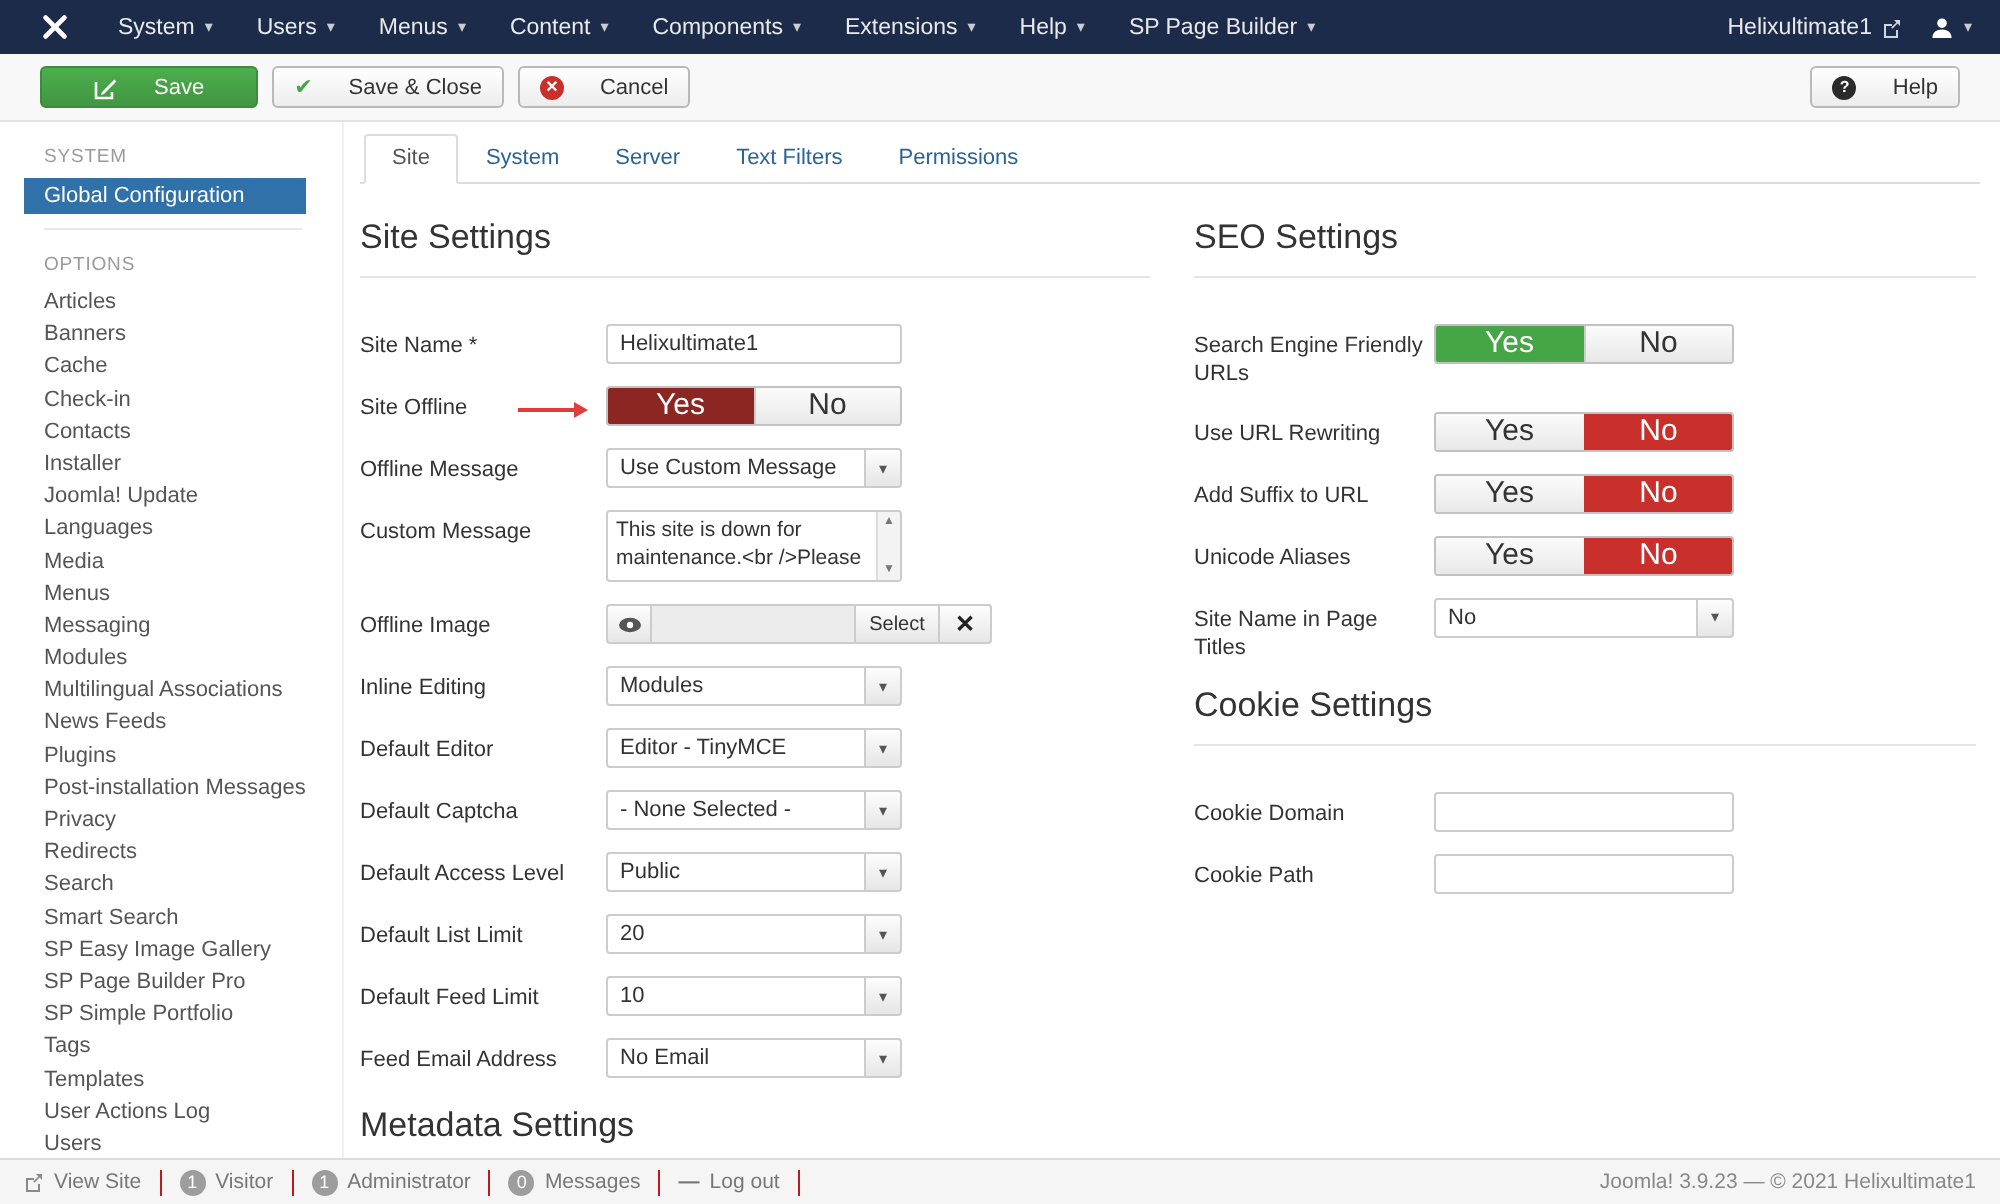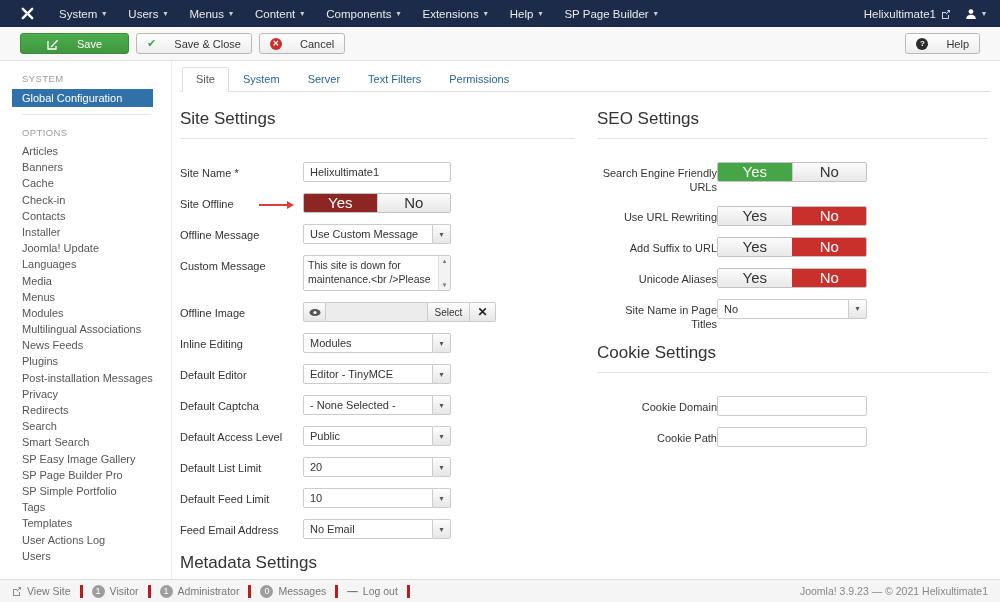--- a/index.html
+++ b/index.html
@@ -50,21 +50,21 @@
   .tab { font-size:11px; padding:5px 13px 6px; color:#2a6496; cursor:pointer; border:1px solid transparent; margin-bottom:-1px; }
   .tab.active { background:#fff; color:#555; border-color:#ddd #ddd #fff #ddd; border-radius:2px 2px 0 0; }
   
   .columns { display:flex; }
   .col-left { width:395px; flex:0 0 395px; }
   .col-right { flex:1; padding-left:22px; padding-right:2px; }
   h2.section { font-size:17px; font-weight:400; color:#333; margin-top:17px; padding-bottom:9px; border-bottom:1px solid #e4e4e4; }
   .fields { margin-top:23px; }
   .row { display:flex; margin-bottom:11px; align-items:flex-start; }
   .row .lbl { width:123px; flex:0 0 123px; padding-top:4px; font-size:11px; color:#333; line-height:1.3; }
-  .col-right .row .lbl { width:120px; flex:0 0 120px;text-align:right; }
+  .col-right .row .lbl { width:120px; flex:0 0 120px; }
   .ctrl { position:relative; }
   .text-input { width:148px; height:20px; border:1px solid #ccc; border-radius:2px; font-size:11px; padding:0 6px; color:#333; font-family:"Liberation Sans",sans-serif; background:#fff; }
   .col-right .text-input, .col-right .toggle, .col-right .select { width:150px; }
   
   .toggle { display:flex; width:148px; height:20px; border:1px solid #c2c2c2; border-radius:2px; overflow:hidden; cursor:pointer; }
   .toggle .opt { flex:1; text-align:center; font-size:15px; line-height:18px; background:linear-gradient(#fbfbfb,#e8e8e8); color:#333; border-left:1px solid #ccc; }
   .toggle .opt:first-child { border-left:none; }
   .opt.on-maroon { background:#8b2622; color:#fff; border-left-color:#8b2622; }
   .opt.on-green  { background:#46a546; color:#fff; border-left-color:#46a546; }
   .opt.on-red    { background:#c9302c; color:#fff; border-left-color:#c9302c; }
@@ -84,21 +84,21 @@
   .media .m-clear { flex:0 0 26px; border:1px solid #ccc; border-left:none; border-radius:0 2px 2px 0; background:linear-gradient(#fdfdfd,#e6e6e6); font-size:12px; font-weight:bold; color:#222; display:flex; align-items:center; justify-content:center; cursor:pointer; }
   
   .annot-arrow { position:absolute; left:-44px; top:8px; display:flex; align-items:center; }
   .annot-arrow .shaft { width:28px; height:2px; background:#e03c3c; }
   .annot-arrow .head { width:0; height:0; border-left:7px solid #e03c3c; border-top:4px solid transparent; border-bottom:4px solid transparent; }
   
   .footer {
     flex:0 0 23px; background:#f5f5f5; border-top:1px solid #ddd;
     display:flex; align-items:center; padding:0 12px; color:#777; font-size:10.5px;
   }
-  .f-item { display:flex; align-items:center; gap:5px; padding:0 9px; border-right:3px solid #b91c1c; height:13px; cursor:pointer; }
+  .f-item { display:flex; align-items:center; gap:5px; padding:0 9px; border-right:1px solid #b91c1c; height:13px; cursor:pointer; }
   .f-item:first-child { padding-left:0; }
   .f-item:last-of-type { border-right:none; }
   .badge { min-width:13px; height:13px; border-radius:50%; background:#9d9d9d; color:#fff; font-size:9px; line-height:13px; text-align:center; padding:0 1px; }
   .f-right { margin-left:auto; color:#888; }
   svg { display:block; }
 </style>
 </head>
 <body>
 
 <div class="navbar">
@@ -199,20 +199,21 @@
     <a class="side-link">Articles</a>
         <a class="side-link">Banners</a>
         <a class="side-link">Cache</a>
         <a class="side-link">Check-in</a>
         <a class="side-link">Contacts</a>
         <a class="side-link">Installer</a>
         <a class="side-link">Joomla! Update</a>
         <a class="side-link">Languages</a>
         <a class="side-link">Media</a>
         <a class="side-link">Menus</a>
+        <a class="side-link">Messaging</a>
         <a class="side-link">Modules</a>
         <a class="side-link">Multilingual Associations</a>
         <a class="side-link">News Feeds</a>
         <a class="side-link">Plugins</a>
         <a class="side-link">Post-installation Messages</a>
         <a class="side-link">Privacy</a>
         <a class="side-link">Redirects</a>
         <a class="side-link">Search</a>
         <a class="side-link">Smart Search</a>
         <a class="side-link">SP Easy Image Gallery</a>

